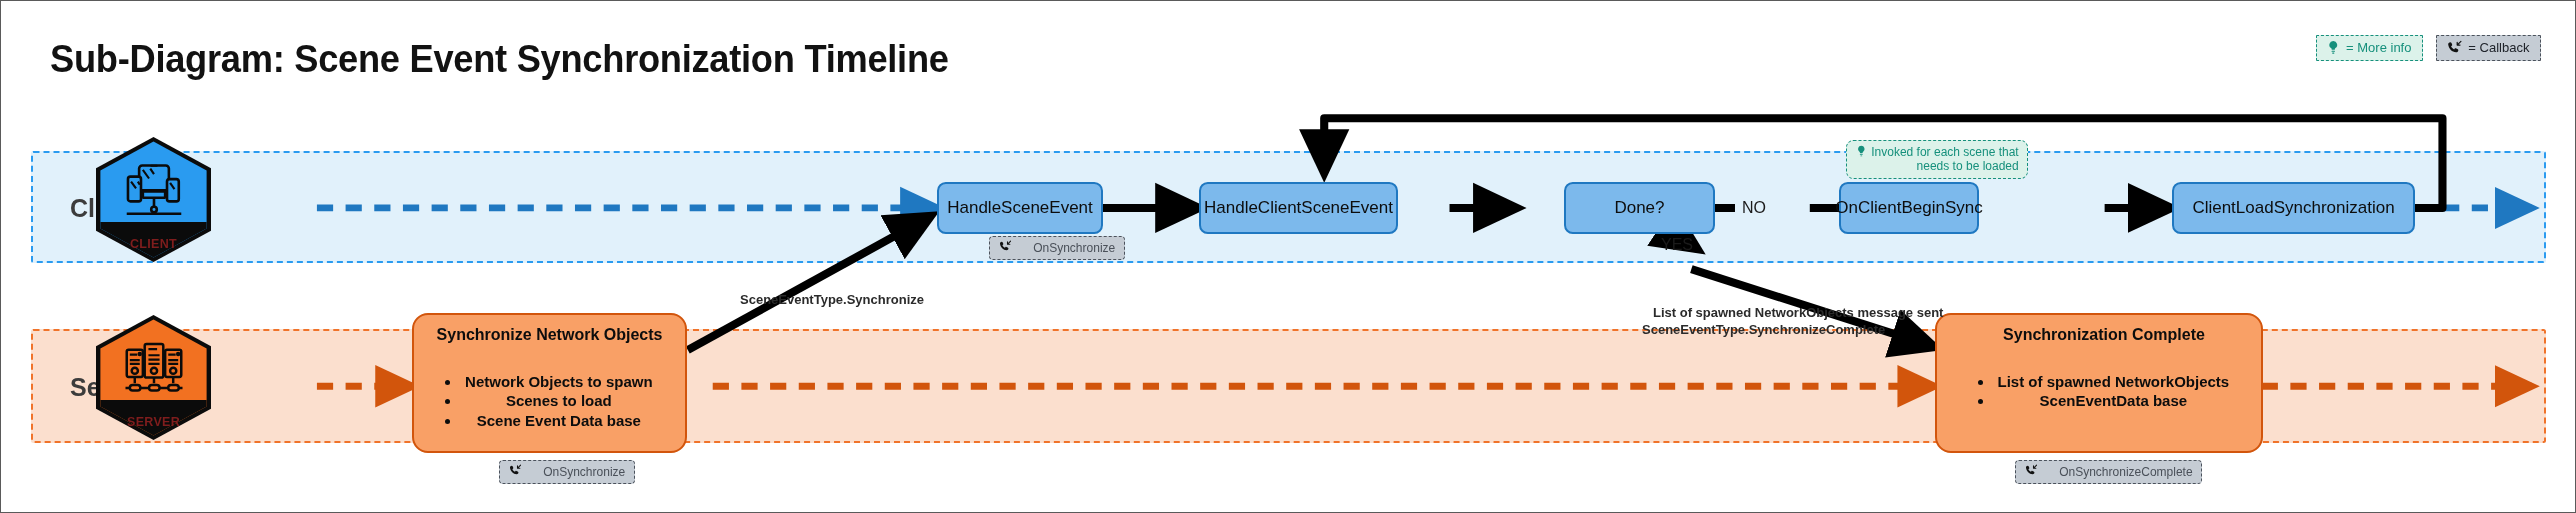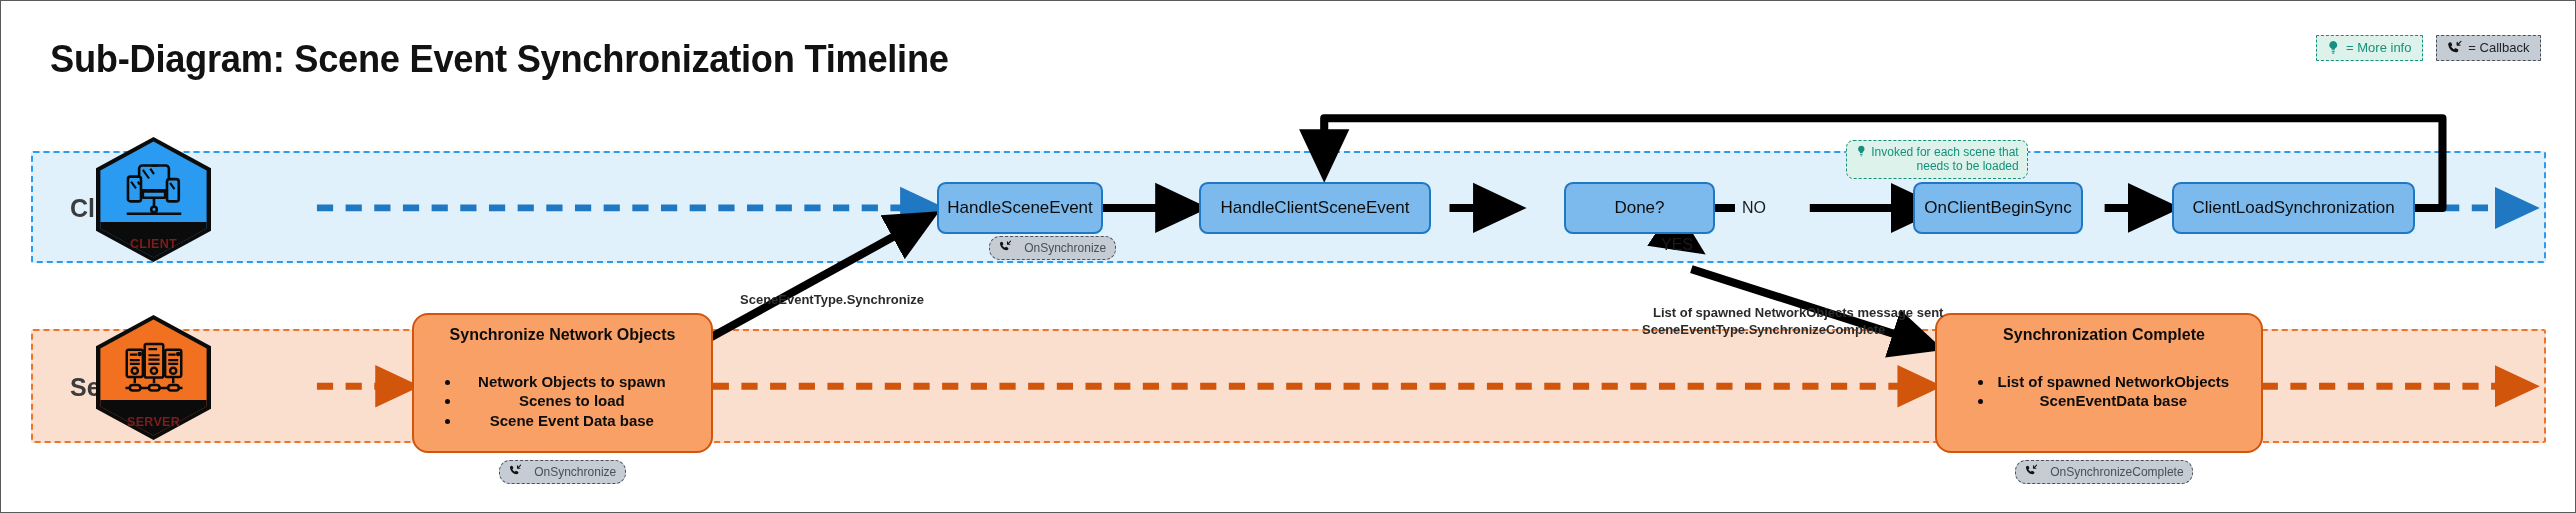--- a/index.html
+++ b/index.html
@@ -88,22 +88,22 @@
   .node.orange{
     background:#f9a066;border:2.5px solid #d2550c;border-radius:16px;
     color:#0d0d0d;flex-direction:column;align-items:stretch;justify-content:flex-start;
     padding:11.2px 16px 12.5px 16px;
   }
   .orange-title{font-size:16px;font-weight:bold;text-align:center;margin-bottom:16px;}
   .orange-list{margin:12px;padding-left:18.7px;font-size:15px;font-weight:bold;line-height:1.28;text-align:center;}
 
   
   .badge{
-    position:absolute;display:flex;align-items:center;gap:13px;
-    padding:3.1px 8.7px;border-radius:11px;font-size:12px;white-space:nowrap;
+    position:absolute;display:flex;align-items:center;gap:22px;
+    padding:3.1px 8.7px;border-radius:4px;font-size:12px;white-space:nowrap;
   }
   .badge.cb{background:#c5ccd4;border:1.9px dashed #4b525c;color:#4a5059;}
   .tooltip{
     position:absolute;background:#dcf2ea;border:1.9px dashed #16907c;border-radius:7.5px;
     color:#16907c;font-size:12px;text-align:right;line-height:1.2;
     padding:3.7px 8.7px 5px 8.7px;display:flex;align-items:flex-start;gap:2px;
   }
 
   
   .edge-label{
@@ -244,37 +244,37 @@
         </g>
       </svg>
     </div>
     <div class="hex-text">SERVER</div>
   </div>
 
   <div class="node blue" style="left:936px;top:181px;width:166px;height:52px;">
     <span>HandleSceneEvent</span>
   </div>
 
-  <div class="node blue" style="left:1198px;top:181px;width:232px;height:52px;">
+  <div class="node blue" style="left:1198px;top:181px;width:199px;height:52px;">
     <span>HandleClientSceneEvent</span>
   </div>
 
   <div class="node blue" style="left:1563px;top:181px;width:151px;height:52px;">
     <span>Done?</span>
   </div>
 
-  <div class="node blue" style="left:1912px;top:181px;width:170px;height:52px;">
+  <div class="node blue" style="left:1838px;top:181px;width:140px;height:52px;">
     <span>OnClientBeginSync</span>
   </div>
 
   <div class="node blue" style="left:2171px;top:181px;width:243px;height:52px;">
     <span>ClientLoadSynchronization</span>
   </div>
 
-  <div class="node orange" style="left:411px;top:312px;width:301px;height:140px;">
+  <div class="node orange" style="left:411px;top:312px;width:275px;height:140px;">
     <div class="orange-title">Synchronize Network Objects</div>
     <ul class="orange-list">
       <li>Network Objects to spawn</li>
       <li>Scenes to load</li>
       <li>Scene Event Data base</li>
     </ul>
   </div>
 
   <div class="node orange" style="left:1934px;top:312px;width:328px;height:140px;padding-left:26px;">
     <div class="orange-title">Synchronization Complete</div>

